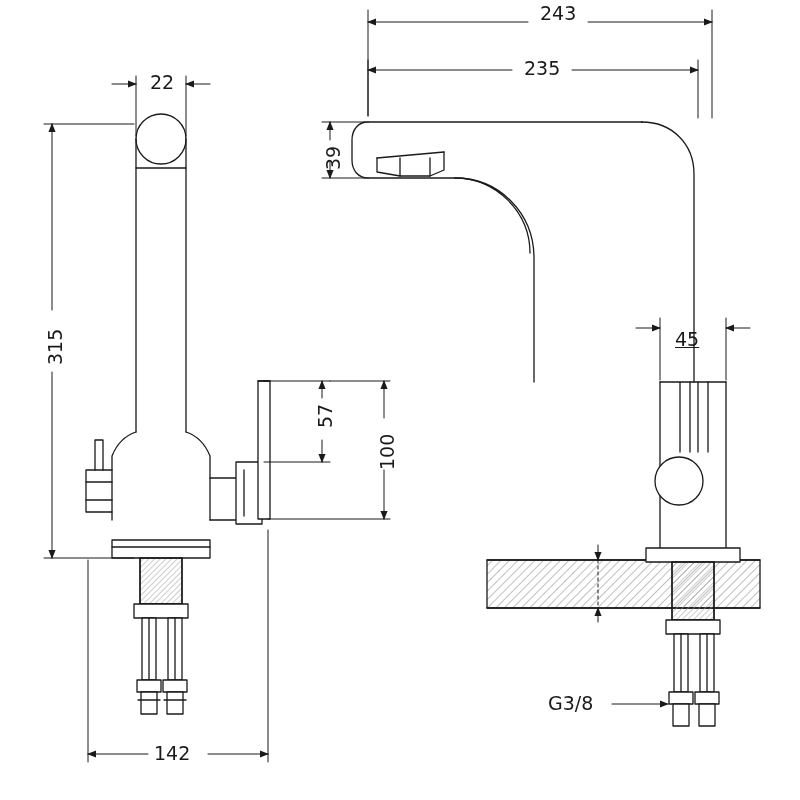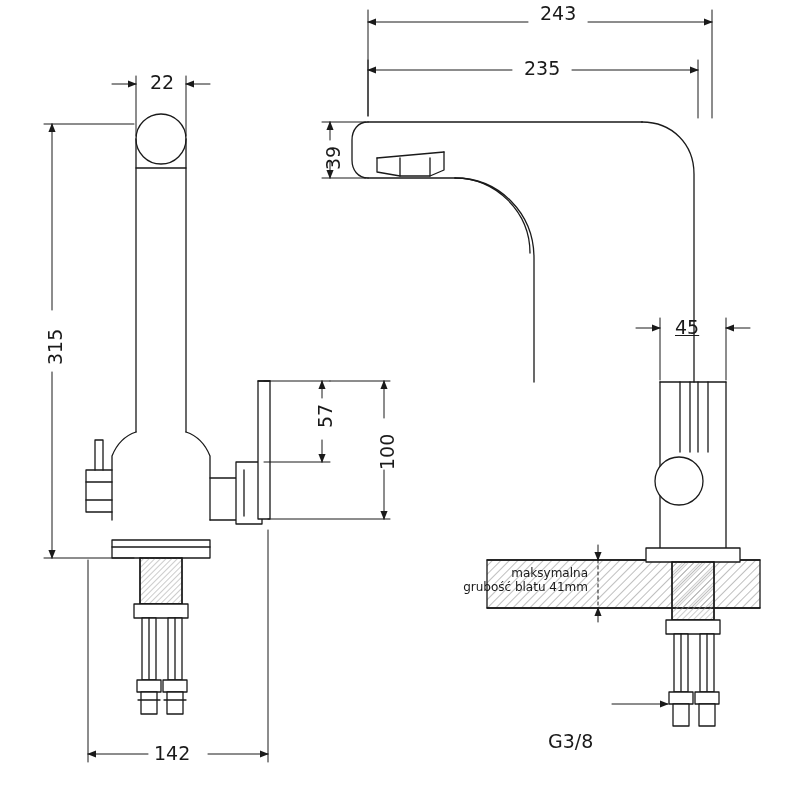--- a/index.html
+++ b/index.html
@@ -212,28 +212,24 @@
   <div class="dim-label" style="left:540px; top:4px;">243</div>
 
   <div class="dim-label" style="left:524px; top:59px;">235</div>
 
   <div class="dim-label" style="left:150px; top:73px;">22</div>
 
   <div class="dim-label vert" style="left:324px; top:170px;">39</div>
 
   <div class="dim-label vert" style="left:46px; top:365px;">315</div>
 
-  <div class="dim-label" style="left:675px; top:318px;text-decoration:underline;">45</div>
+  <div class="dim-label" style="left:675px; top:330px;text-decoration:underline;">45</div>
 
   <div class="dim-label vert" style="left:316px; top:428px;">57</div>
 
   <div class="dim-label vert" style="left:378px; top:470px;">100</div>
 
   <div class="dim-label" style="left:154px; top:744px;text-align:right;">142</div>
 
-  <div class="dim-label" style="left:548px; top:694px;margin-top:38px;">G3/8</div>
-
-  <div class="note" style="left:416px; top:566px; width:172px;">
-    <div>maksymalna</div>
-    <div>grubość blatu 41mm</div>
-  </div>
+  <div class="dim-label" style="left:548px; top:694px;">G3/8</div>
+
 
 </div>
 
 </body></html>

